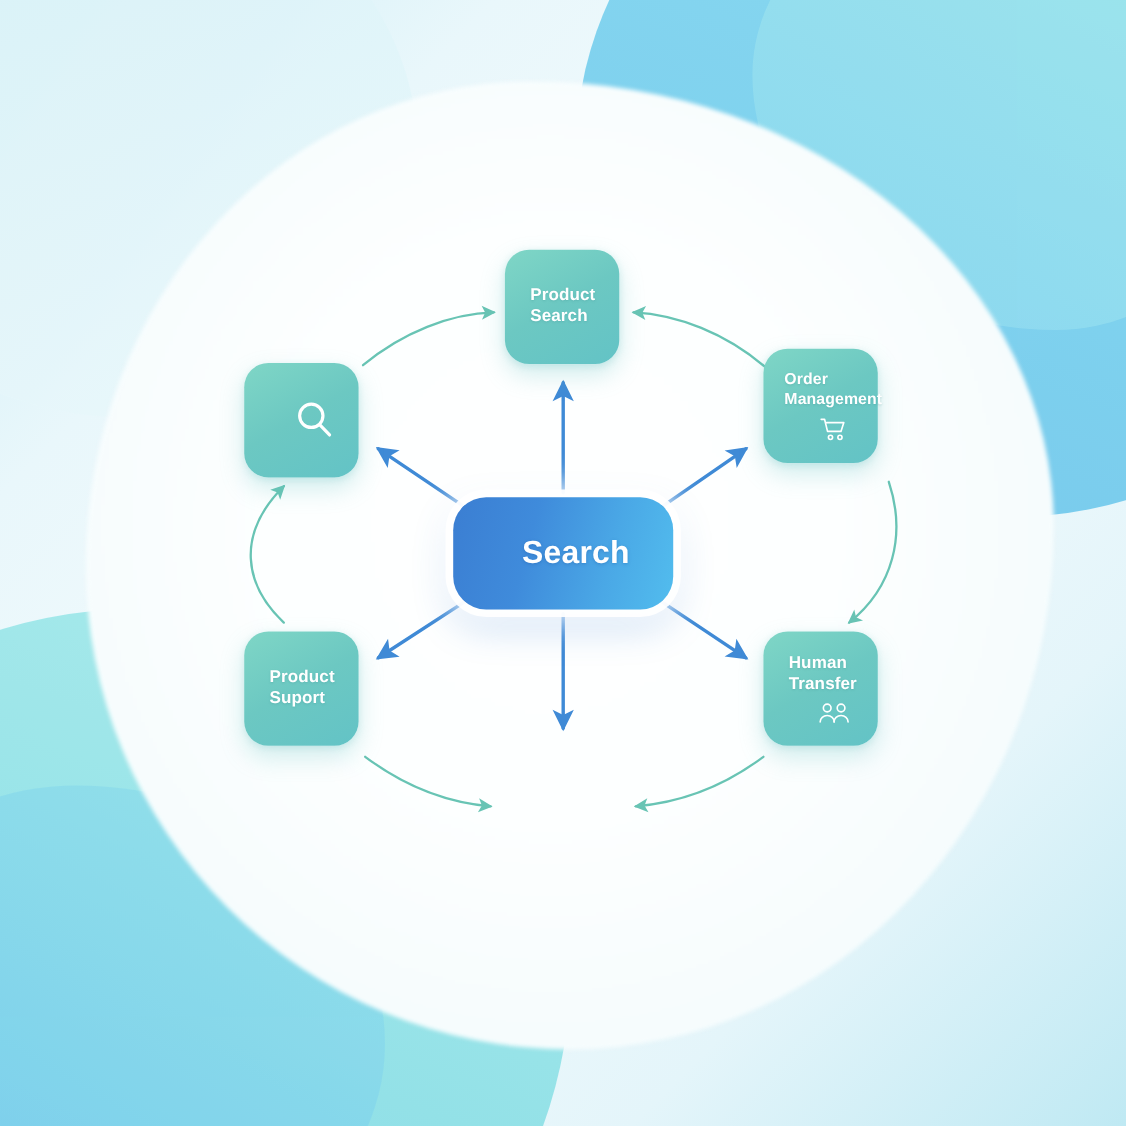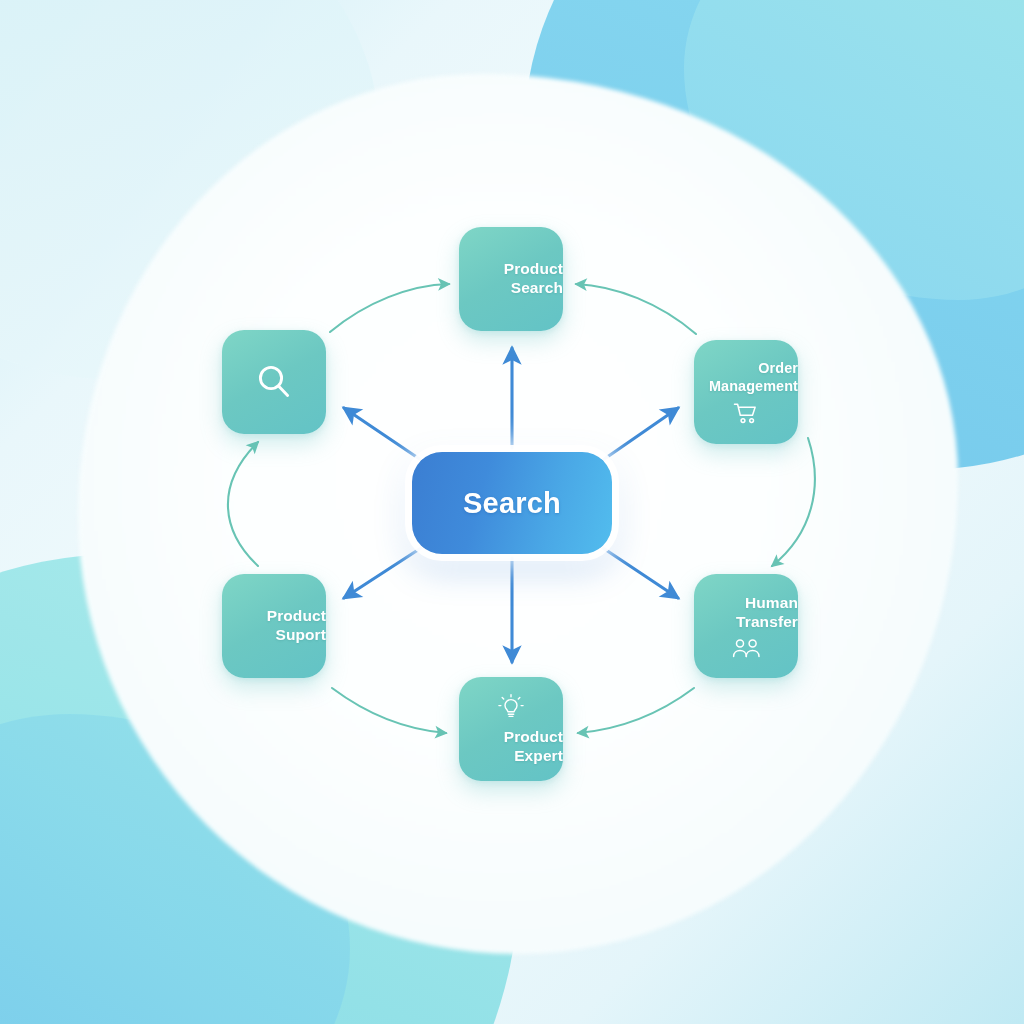--- a/index.html
+++ b/index.html
@@ -55,39 +55,40 @@
 
   
   #wires{position:absolute;left:0;top:0;width:1024px;height:1024px;}
 
   
   .node{
     position:absolute;box-sizing:border-box;
     display:flex;flex-direction:column;align-items:center;justify-content:center;
     border-radius:22px;
     color:#ffffff;
-    text-align:right;
+    text-align:left;
     user-select:none;
+    padding-left:23px;
   }
   .agent{
     width:104px;height:104px;
     background:linear-gradient(150deg,#7fd6c6 0%,#6cc8c2 48%,#63c3c6 100%);
     box-shadow:0 10px 22px rgba(95,190,190,.28), 0 2px 6px rgba(95,190,190,.18);
   }
   .agent .label{
     font-size:15.5px;font-weight:600;line-height:1.22;
     letter-spacing:.1px;
     text-shadow:0 1px 2px rgba(60,140,140,.28);
   }
   .agent .ico{display:block;line-height:0;}
   .agent .ico + .label{margin-top:7px;}
   .agent .label + .ico{margin-top:7px;}
 
   #node-product-search{left:459px;top:227px;}
-  #node-order-management{left:694px;top:340px;}
+  #node-order-management{left:694px;top:317px;}
   #node-order-management .label{font-size:14.4px;}
   #node-human-transfer{left:694px;top:574px;}
   #node-product-expert{left:459px;top:677px;}
   #node-general-support{left:222px;top:574px;}
   #node-search{left:222px;top:330px;}
 
   
   #node-planner{
     left:412px;top:452px;width:200px;height:102px;
     border-radius:30px;
@@ -164,30 +165,20 @@
     <span class="ico">
       <svg width="30" height="20" viewBox="0 0 30 20" fill="none" stroke="#ffffff" stroke-width="1.5" stroke-linecap="round" stroke-linejoin="round">
         <circle cx="9" cy="5.6" r="3.5"></circle>
         <path d="M2.6 18.4c0-3.6 2.9-5.9 6.4-5.9s6.4 2.3 6.4 5.9"></path>
         <circle cx="21.6" cy="5.6" r="3.5"></circle>
         <path d="M15.2 18.4c0-3.6 2.9-5.9 6.4-5.9s6.4 2.3 6.4 5.9"></path>
       </svg>
     </span>
   </div>
 
-  <div class="node agent" id="node-product-expert">
-    <span class="ico">
-      <svg width="28" height="28" viewBox="0 0 28 28" fill="none" stroke="#ffffff" stroke-width="1.4" stroke-linecap="round" stroke-linejoin="round">
-        <path d="M14 6.6c-3.4 0-6 2.6-6 5.8 0 2.2 1.2 3.5 2.1 4.6.5.6.8 1.1.8 1.8h6.2c0-.7.3-1.2.8-1.8.9-1.1 2.1-2.4 2.1-4.6 0-3.2-2.6-5.8-6-5.8z"></path>
-        <path d="M11.3 21.2h5.4M12.1 23.4h3.8"></path>
-        <path d="M14 1.6v2.1M5.2 4.6l1.5 1.5M22.8 4.6l-1.5 1.5M1.9 12.6h2M24.1 12.6h2"></path>
-      </svg>
-    </span>
-    <span class="label">Product Expert</span>
-  </div>
 
   <div class="node agent" id="node-general-support">
     <span class="label">Product Suport</span>
   </div>
 
   <div class="node agent" id="node-search">
     <span class="ico">
       <svg width="44" height="44" viewBox="0 0 44 44" fill="none" stroke="#ffffff" stroke-width="2.9" stroke-linecap="round">
         <circle cx="19" cy="18" r="10.6"></circle>
         <line x1="26.8" y1="26.2" x2="35.6" y2="35.4"></line>

